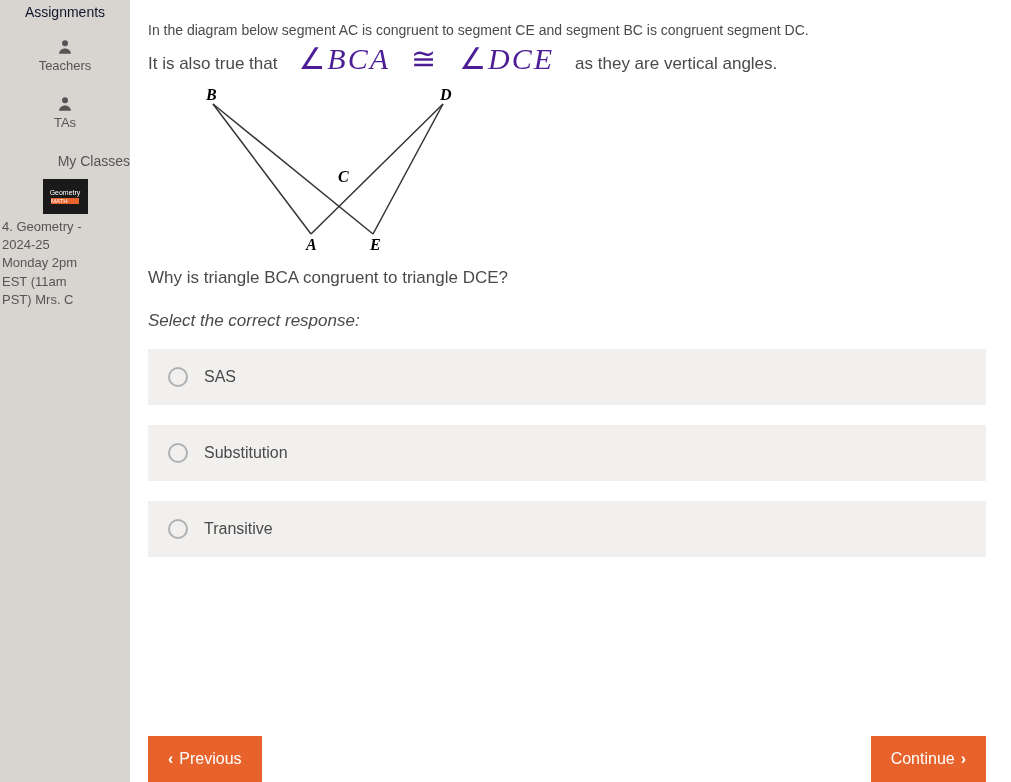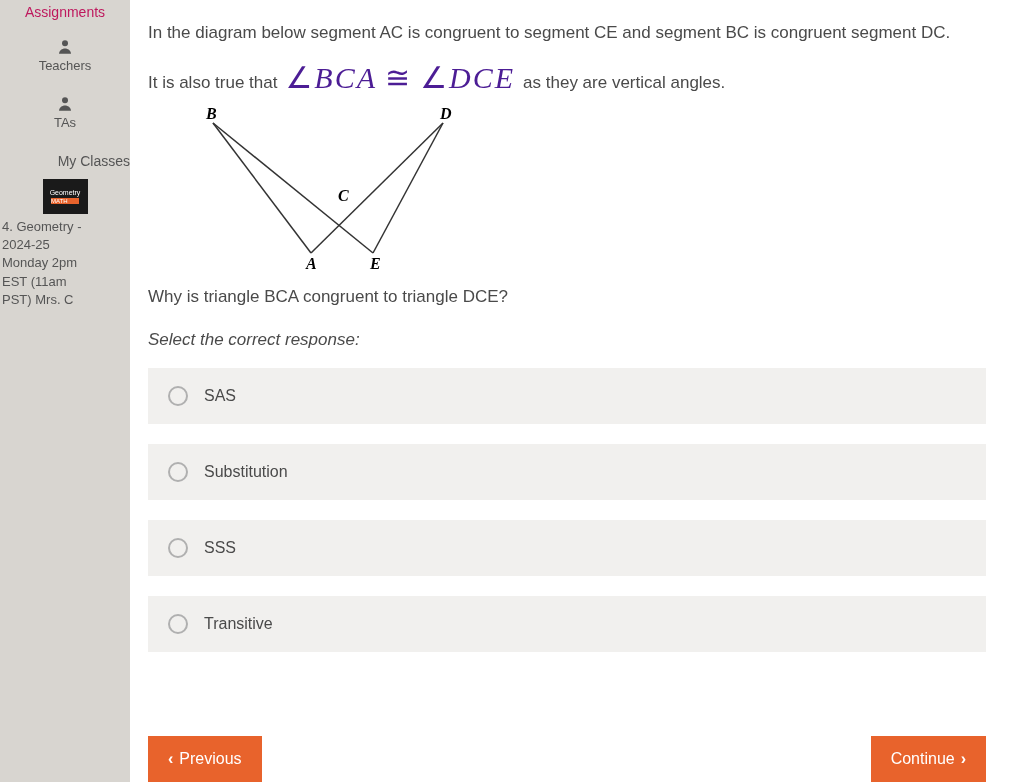--- a/index.html
+++ b/index.html
@@ -19,21 +19,21 @@
       padding-top: 0;
     }
     .sidebar-item {
       text-align: center;
       padding: 8px 20px;
       color: #555;
       font-size: 13px;
       cursor: pointer;
     }
     .sidebar-item.assignments {
-      color: #be185d;
+      color: #0f172a;
       font-size: 14px;
       padding: 4px;
     }
     .sidebar-icon {
       display: block;
       margin: 6px auto 2px;
       width: 20px;
       height: 18px;
       fill: #555;
     }
@@ -66,28 +66,28 @@
     }
     .main {
       flex: 1;
       background: #ffffff;
       padding: 20px 25px 0 18px;
       position: relative;
       overflow: hidden;
     }
     .problem-text {
       color: #4a4a4a;
-      font-size: 17px;
+      font-size: 14px;
       line-height: 1.5;
     }
     .math-line {
       display: flex;
       align-items: baseline;
-      gap: 8px;
-      margin-top: 14px;
+      gap: 21px;
+      margin-top: 0;
       color: #4a4a4a;
       font-size: 17px;
     }
     .math-expr {
       font-family: Liberation Serif, serif;
       font-size: 30px;
       font-style: italic;
       letter-spacing: 2px;
       color: #4c1d95;
     }
@@ -221,24 +221,20 @@
     <div class="option">
       <span class="radio"></span>
       <span>SAS</span>
     </div>
     <div class="option">
       <span class="radio"></span>
       <span>Substitution</span>
     </div>
     <div class="option">
       <span class="radio"></span>
-      <span>SSS</span>
-    </div>
-    <div class="option">
-      <span class="radio"></span>
       <span>Transitive</span>
     </div>
   </div>
 
   <div class="nav-buttons">
     <button class="btn">
       <span class="chev">‹</span>
       <span>Previous</span>
     </button>
     <button class="btn">

